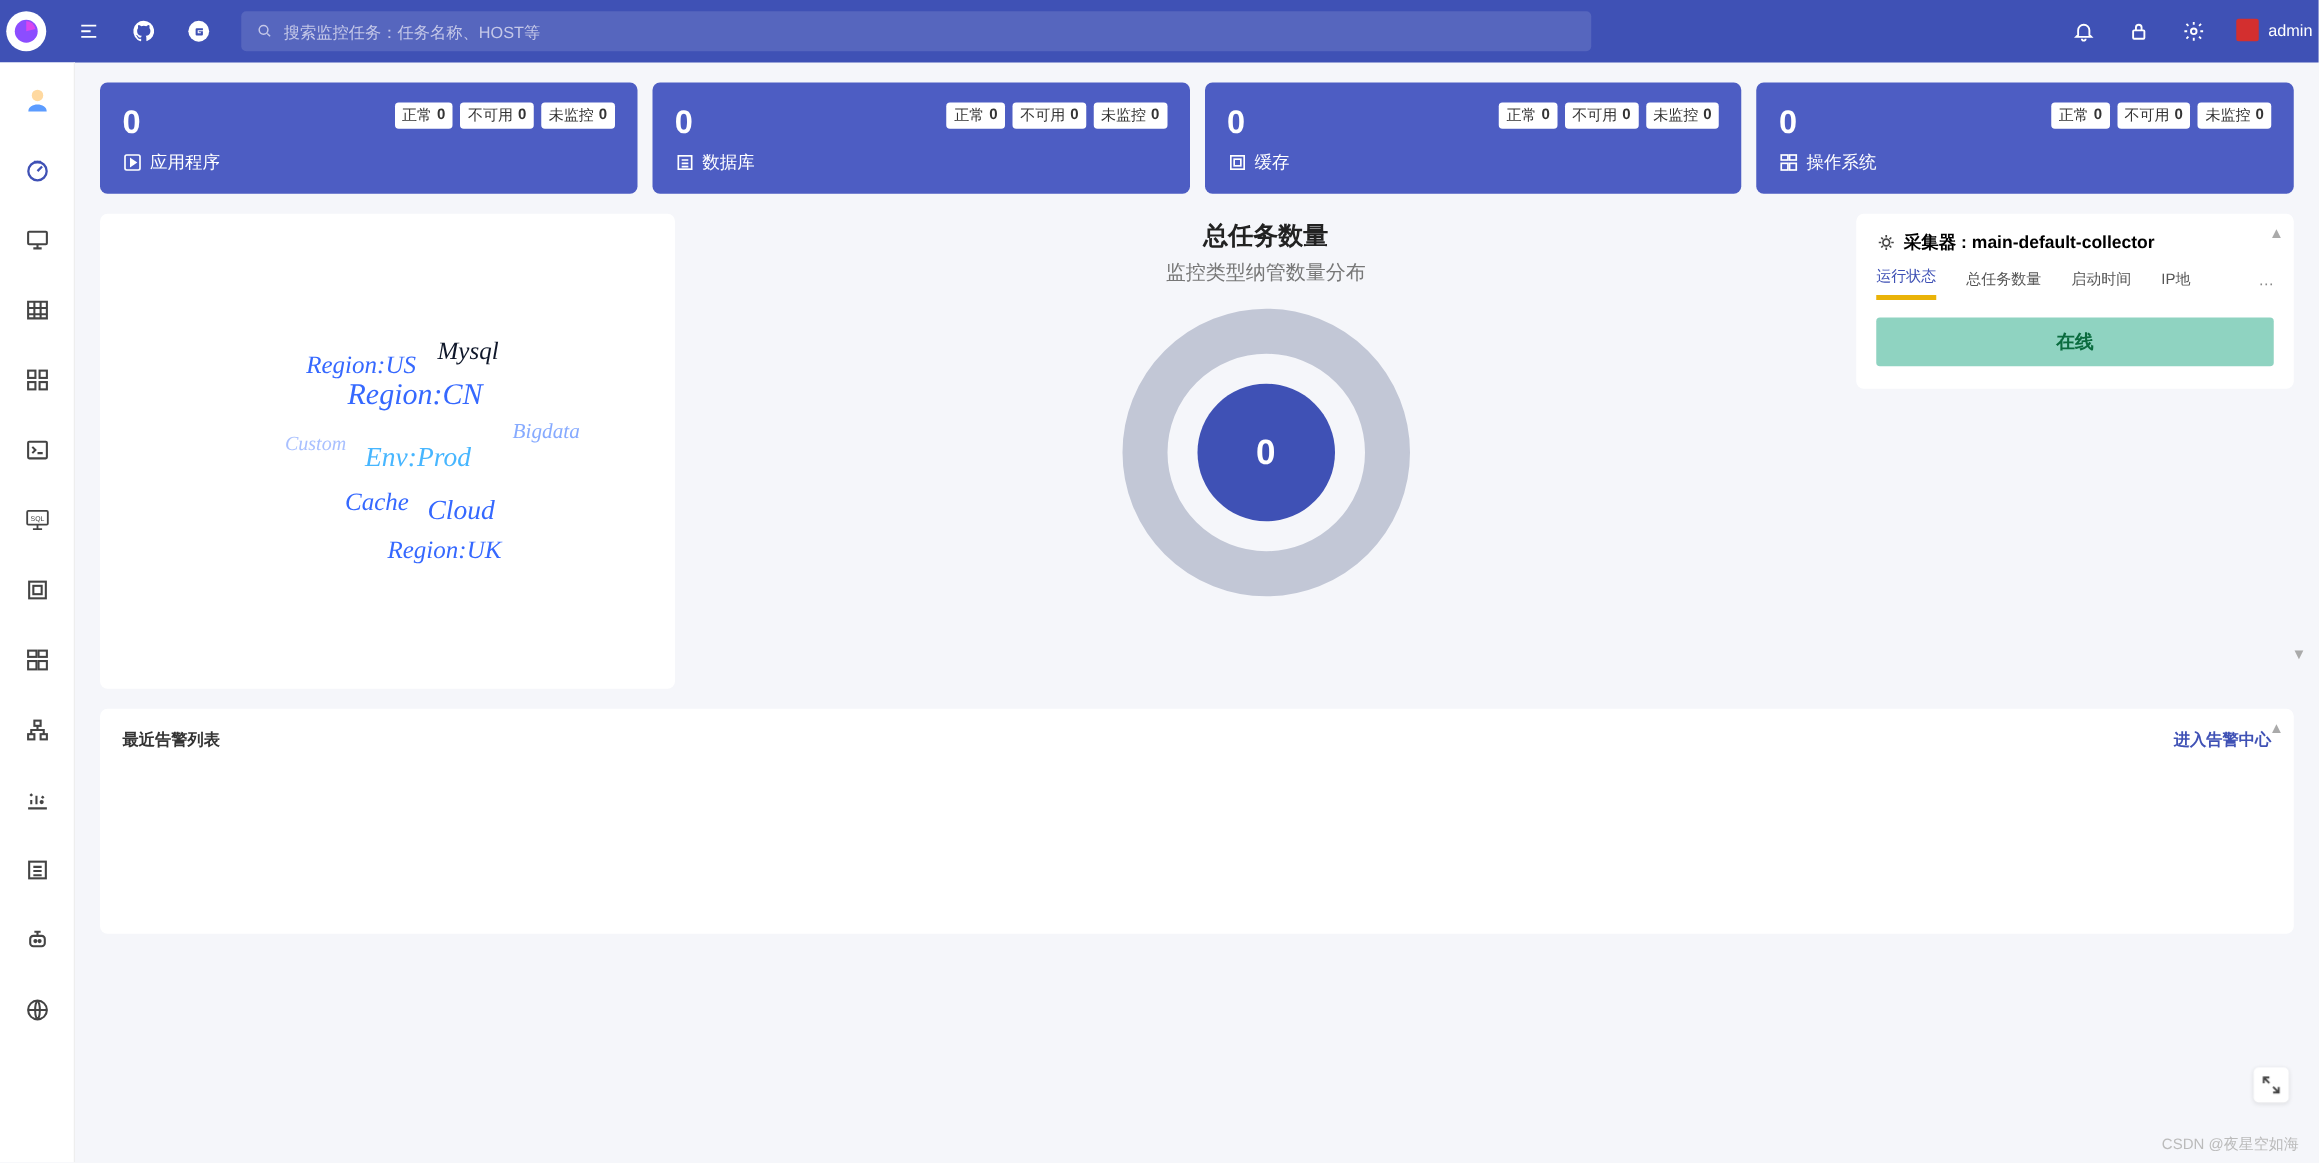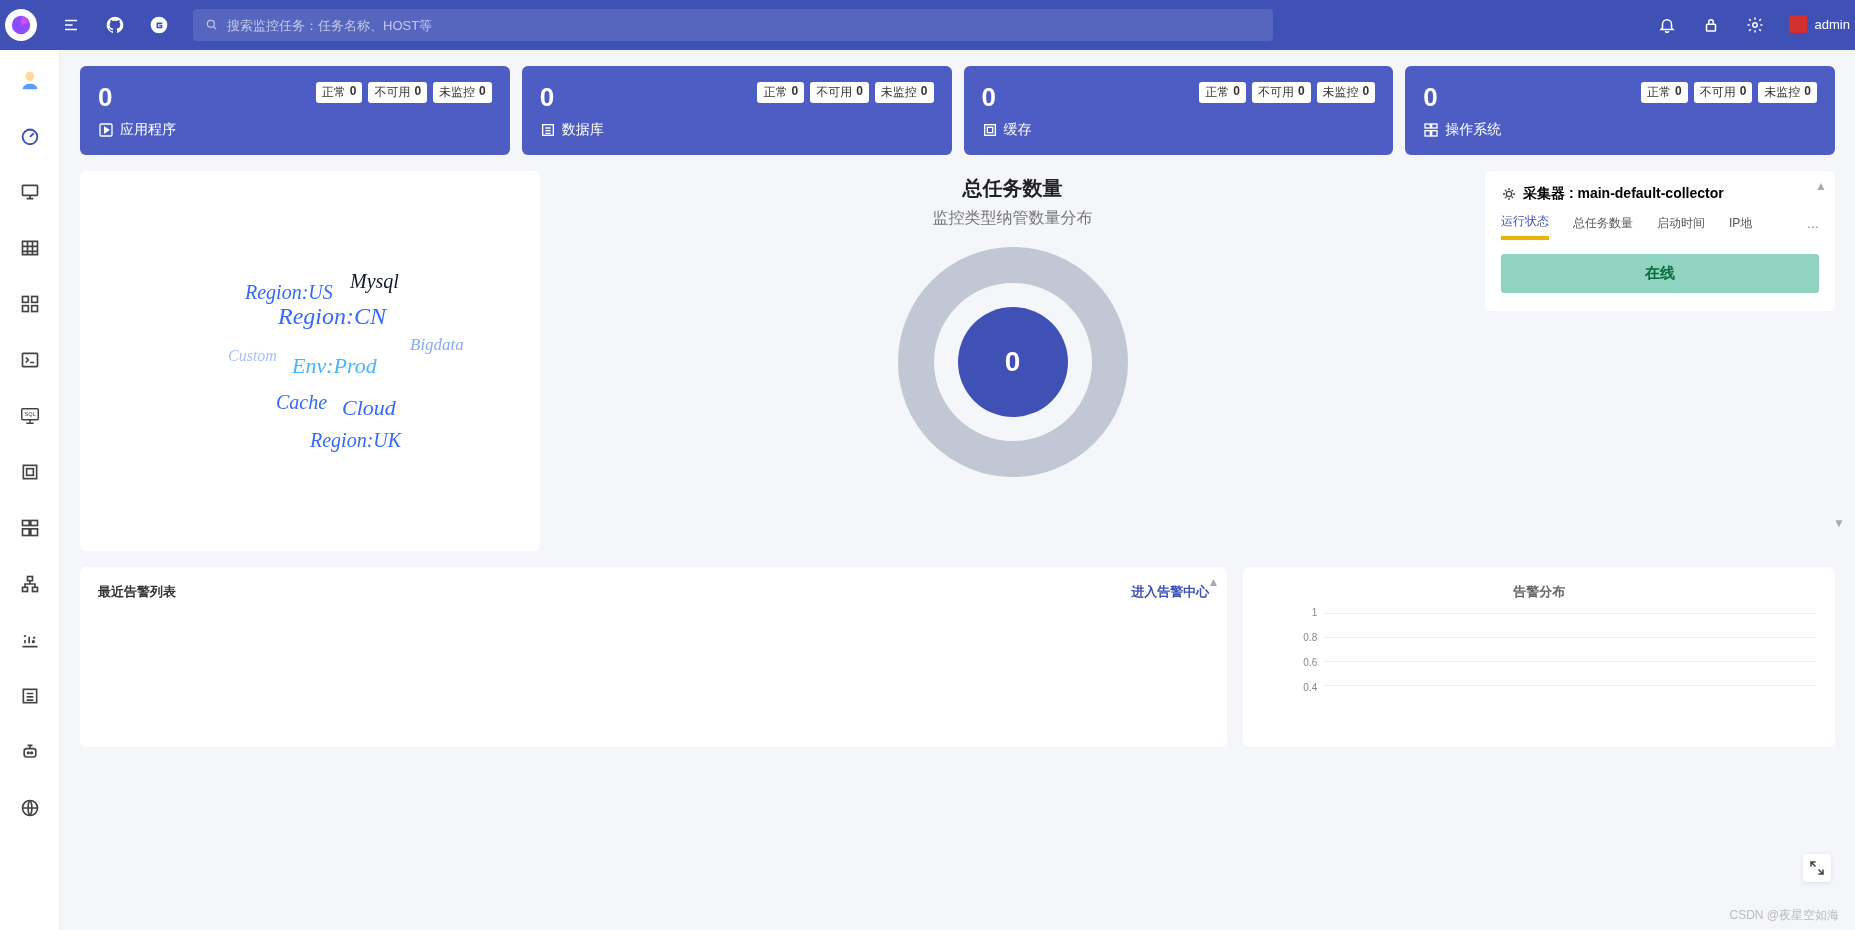--- a/index.html
+++ b/index.html
@@ -347,33 +347,20 @@
     </div>
 
     <div class="bottom-row">
       <div class="alert-panel">
         <div class="caret-up">▲</div>
         <div class="alert-head">
           <span class="title">最近告警列表</span>
           <span class="link">进入告警中心</span>
         </div>
       </div>
-      <div class="dist-panel">
-        <div class="dist-title">告警分布</div>
-        <div class="chart-axis" id="y-axis">
-            <span>1</span>
-            <span>0.8</span>
-            <span>0.6</span>
-            <span>0.4</span>
-          </div>
-      <div class="chart-line" style="top:46px"></div>
-          <div class="chart-line" style="top:70px"></div>
-          <div class="chart-line" style="top:94px"></div>
-          <div class="chart-line" style="top:118px"></div>
-        </div>
     </div>
   </div>
 </div>
 
 <div class="expand-btn">
   <svg viewBox="0 0 24 24" width="18" height="18" stroke="#444" stroke-width="2" fill="none">
       <path d="M4 10V4h6M20 14v6h-6M4 4l6 6M20 20l-6-6"></path>
     </svg>
 </div>
 <div class="footer-watermark">CSDN @夜星空如海</div>

